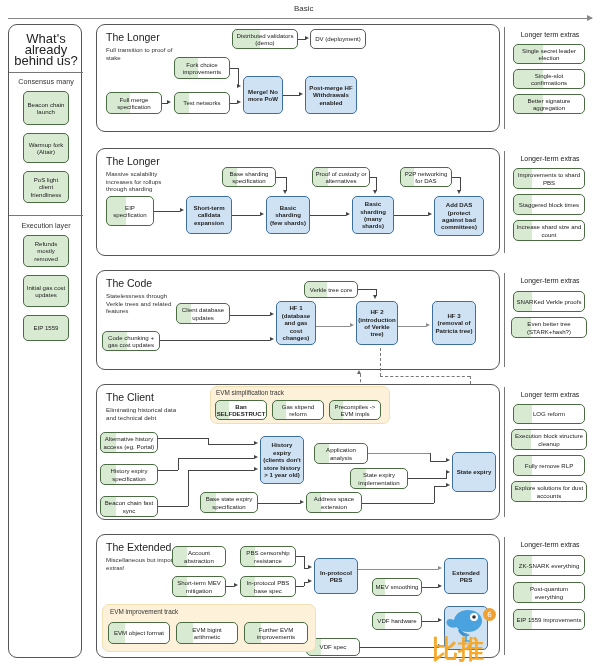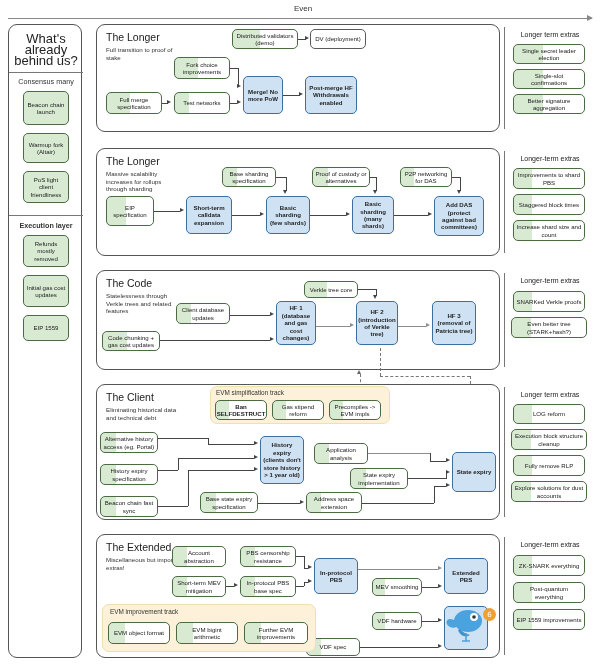--- a/index.html
+++ b/index.html
@@ -131,31 +131,31 @@
     display: flex; align-items: center; justify-content: center;
     font-family: "DejaVu Sans", sans-serif;
   }
 </style>
 </head>
 <body>
 
 <div class="canvas">
 
   <div class="time-axis"></div>
-  <div class="time-label">Even</div>
+  <div class="time-label">Basic</div>
 
   <div class="sidebar">
     <div class="sb-title">What's already behind us?</div>
     <div class="sb-divider" style="top:47px;"></div>
     <div class="sb-sectitle" style="top:52px;">Consensus many</div>
     <div class="node green" style="left:14px; top:66px; width:46px; height:34px;">Beacon chain launch</div>
     <div class="node green" style="left:14px; top:108px; width:46px; height:30px;">Warmup fork (Altair)</div>
     <div class="node green" style="left:14px; top:146px; width:46px; height:32px;">PoS light client friendliness</div>
     <div class="sb-divider" style="top:190px;"></div>
-    <div class="sb-sectitle" style="top:196px;font-weight:bold;">Execution layer</div>
+    <div class="sb-sectitle" style="top:196px;">Execution layer</div>
     <div class="node green" style="left:14px; top:210px; width:46px; height:32px;">Refunds mostly removed</div>
     <div class="node green" style="left:14px; top:250px; width:46px; height:32px;">Initial gas cost updates</div>
     <div class="node green" style="left:14px; top:290px; width:46px; height:26px;">EIP 1559</div>
   </div>
 
   <div class="panel" style="left:96px; top:24px; width:404px; height:108px;"></div>
   <div class="sec-title" style="left:106px; top:31px;">The Longer</div>
   <div class="sec-sub" style="left:106px; top:46px;">Full transition to proof of stake</div>
 
   <div class="node halfgreen" style="left:232px; top:29px; width:66px; height:20px;">Distributed validators (demo)</div>
@@ -380,15 +380,16 @@
     <ellipse cx="24" cy="17" rx="14" ry="11" fill="#4aa3df"></ellipse>
     <path d="M10 16 C2 12, 0 20, 6 23 C10 25, 14 23, 14 20 Z" fill="#4aa3df"></path>
     <path d="M14 26 C16 32, 22 34, 26 31 C22 30, 18 28, 16 25 Z" fill="#3f93cc"></path>
     <circle cx="30" cy="13" r="4" fill="#ffffff"></circle>
     <circle cx="30" cy="13" r="1.8" fill="#333"></circle>
     <path d="M22 29 l0 8 M18 37 l8 0" stroke="#4aa3df" stroke-width="1.6" fill="none"></path>
   </svg>
   <div class="badge">6</div>
 
   <div class="watermark">
+    <div class="wm-orange">比推</div>
   </div>
 
 </div>
 
 </body></html>

